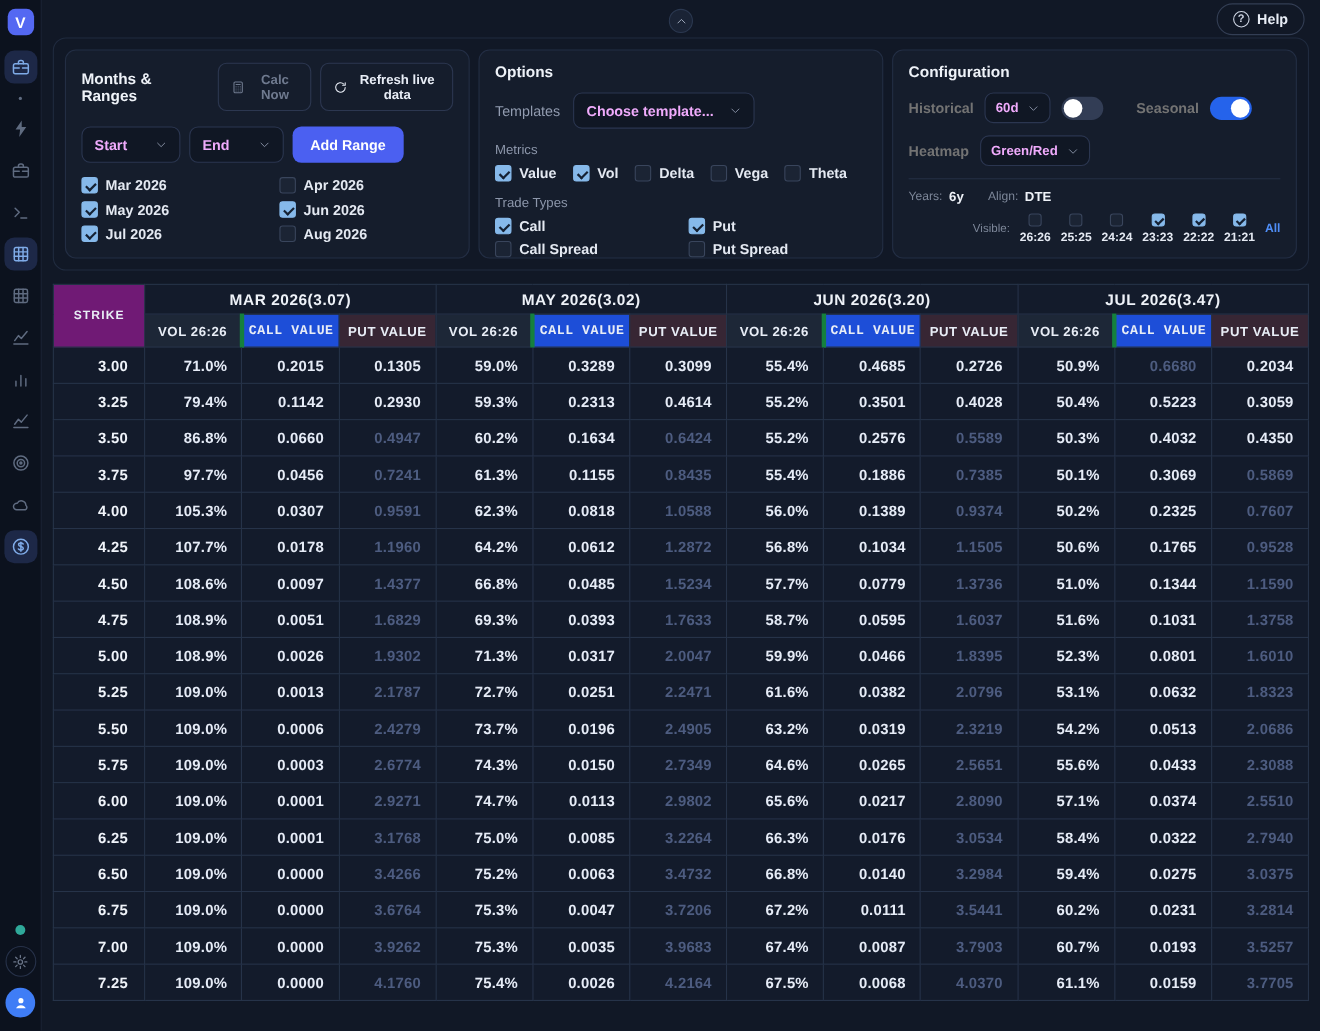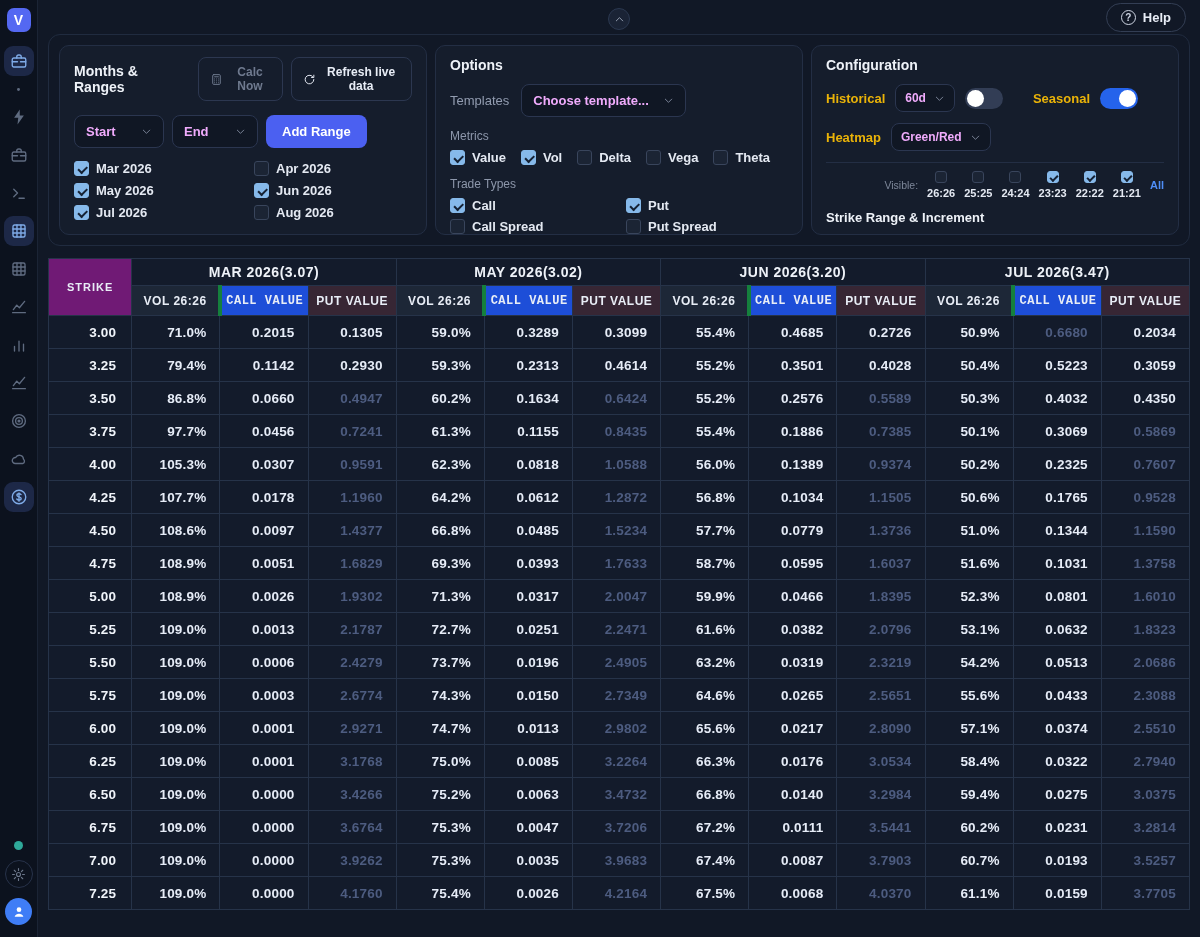--- a/index.html
+++ b/index.html
@@ -108,21 +108,21 @@
   .cb.small .box { width:12px; height:12px; }
   .cb.small.on .box::after { left:2px; top:2.5px; width:6px; height:3px; }
   
   .field-row { display:flex; align-items:center; gap:12px; margin-top:11px; }
   .field-label { font-size:13px; color:#929cb0; }
   .sec-label { font-size:12px; color:#8d97ab; margin-top:12px; }
   .metrics-row { display:flex; gap:15px; margin-top:7px; }
   .tt-grid { display:grid; grid-template-columns:176px 112px 1fr; row-gap:6px; margin-top:7px; }
   
   .cfg-row { display:flex; align-items:center; gap:10px; margin-top:11px; }
-  .cfg-label { font-size:13px; font-weight:600; color:#eab308; }
+  .cfg-label { font-size:13px; font-weight:600; color:#737373; }
   .select.sm { padding:6px 9px; font-size:12px; }
   .toggle { width:38px; height:21px; border-radius:11px; background:#323d55; position:relative; cursor:pointer; flex-shrink:0; display:inline-block; }
   .toggle .knob { width:17px; height:17px; border-radius:50%; background:#fff; position:absolute; top:2px; left:2px; transition:left .1s; }
   .toggle.on { background:#2563eb; }
   .toggle.on .knob { left:19px; }
   .divider { border:none; border-top:1px solid #232e44; margin:11px 0 0; }
   .meta-row { display:flex; align-items:center; gap:6px; margin-top:9px; font-size:11px; }
   .meta-k { color:#7d8799; }
   .meta-v { color:#eef2f8; font-weight:700; font-size:12px; }
   .gap16 { width:10px; }
@@ -459,20 +459,27 @@
         <button class="select sm">
           <span>Green/Red</span>
           <span class="chev">
               <svg viewBox="0 0 24 24" fill="none" stroke="currentColor" stroke-width="1.8" stroke-linecap="round" stroke-linejoin="round" style="width:11px;height:11px;display:block">
                 <path d="M5 9l7 7 7-7"></path>
               </svg>
             </span>
         </button>
       </div>
       <hr class="divider">
+      <div class="meta-row">
+        <span class="meta-k">Years:</span>
+        <span class="meta-v">6y</span>
+        <span class="gap16"></span>
+        <span class="meta-k">Align:</span>
+        <span class="meta-v">DTE</span>
+      </div>
       <div class="visible-row">
         <span class="meta-k">Visible:</span>
         <span style="display:flex;gap:9px" id="visible-checks">
             <label class="cb small">
               <span class="box"></span>
               <span class="cbl">26:26</span>
             </label>
             <label class="cb small">
               <span class="box"></span>
               <span class="cbl">25:25</span>

